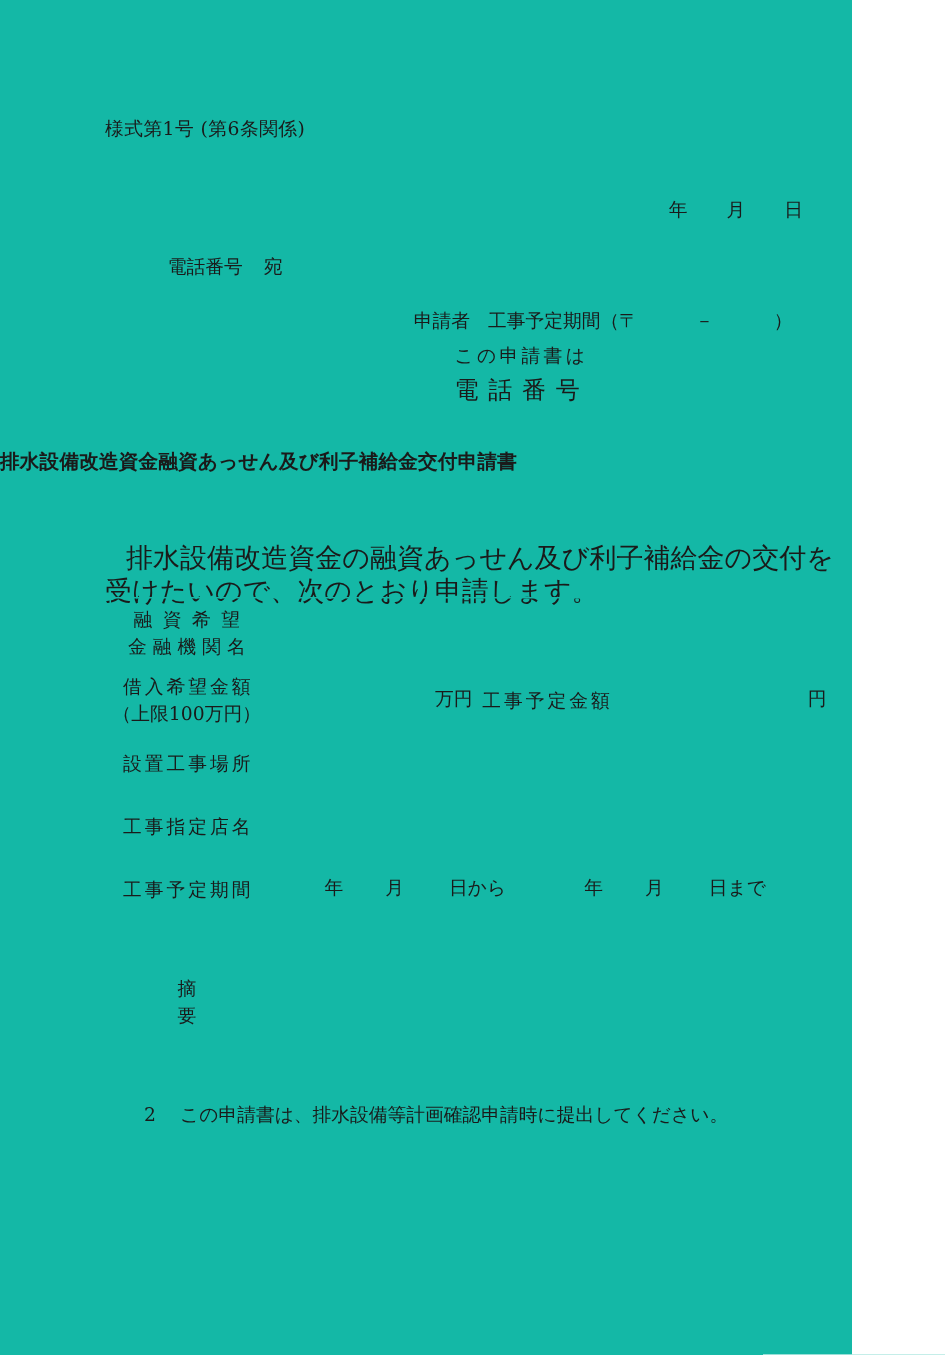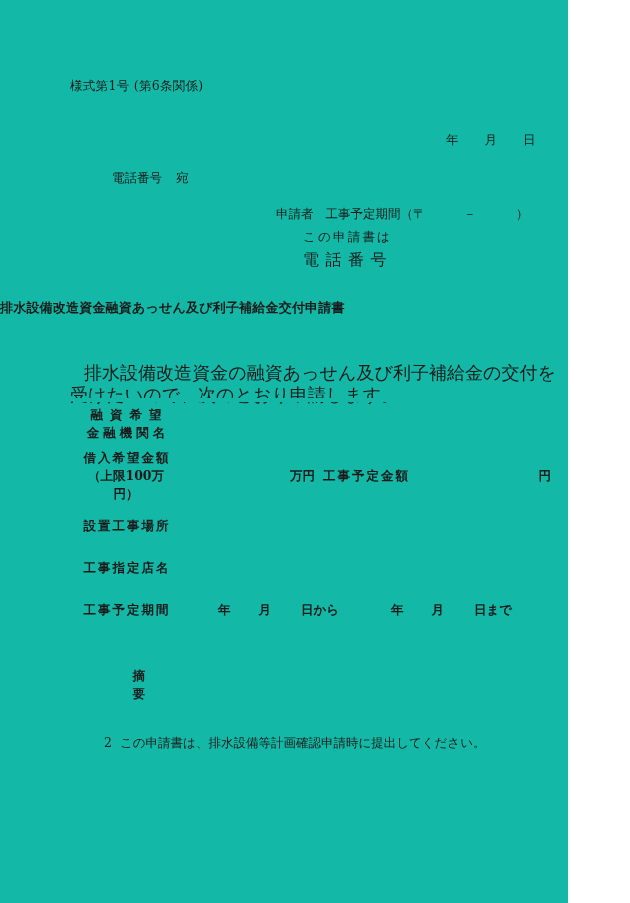--- a/index.html
+++ b/index.html
@@ -93,53 +93,52 @@
   .form-table {
     position: absolute;
     left: 73px;
     top: 398px;
     width: 478px;
     border-collapse: collapse;
     table-layout: fixed;
     font-size: 12.5px;
   }
   .form-table td {
-    border: 4px solid #14b8a6;
+    border: 1px solid #14b8a6;
     padding: 0;
     vertical-align: middle;
-    font-weight: bold;
   }
   .lbl {
     text-align: center;
     line-height: 18px;
     padding: 4px 2px;
   }
   .lbl .spread5 { letter-spacing: 7px; padding-left: 7px; display: inline-block; }
   .lbl .spread6 { letter-spacing: 4px; padding-left: 4px; display: inline-block; }
   .lbl .tight   { letter-spacing: 2px;  padding-left: 2px; display: inline-block; }
-  .lbl .wide-tekiyou { letter-spacing: 30px; padding-left: 30px; display: inline-block; text-align: right; }
+  .lbl .wide-tekiyou { letter-spacing: 30px; padding-left: 30px; display: inline-block; }
 
   .cell-pad-r { text-align: right; padding-right: 8px; }
   .cell-period { padding-left: 44px; text-align: center; }
   .cell-period .g1 { display: inline-block; width: 28px; }
   .cell-period .g2 { display: inline-block; width: 30px; }
   .cell-period .g3 { display: inline-block; width: 52px; }
 
   
   .notes {
     position: absolute;
     left: 66px;
     top: 732px;
     font-size: 12.5px;
     line-height: 21px;
   }
   .note-row { display: block; white-space: pre; }
   .note-row .marker { display: inline-block; width: 30px; }
   .note-row .num { display: inline-block; width: 24px; }
-  .note-indent { padding-left: 30px; text-align: center; }
+  .note-indent { padding-left: 30px; }
 </style>
 </head>
 <body>
 
 <div id="page">
 
   <div class="abs form-no">様式第1号 (第6条関係)</div>
 
   <div class="abs date-line">
     <span>年</span><span class="gap"></span><span>月</span><span class="gap"></span><span>日</span>

